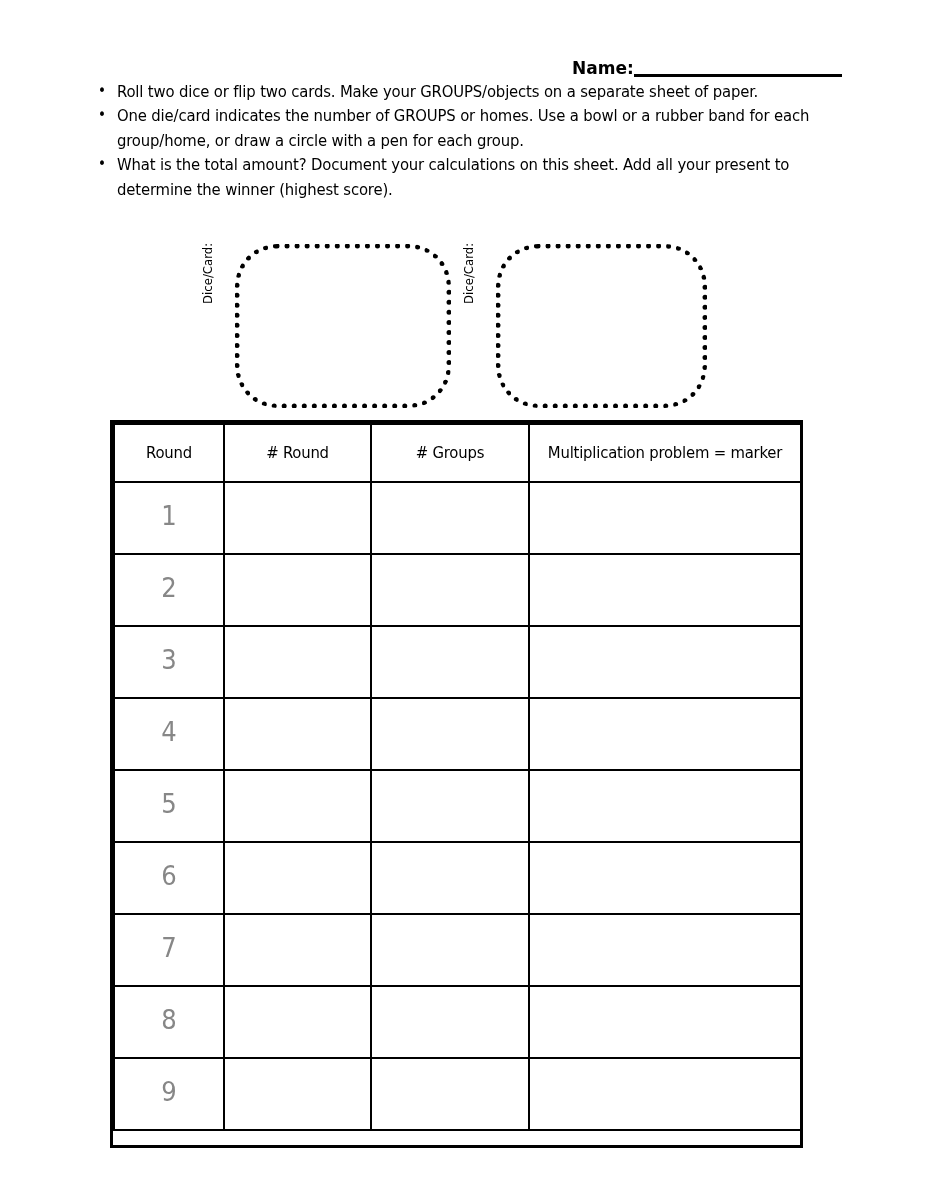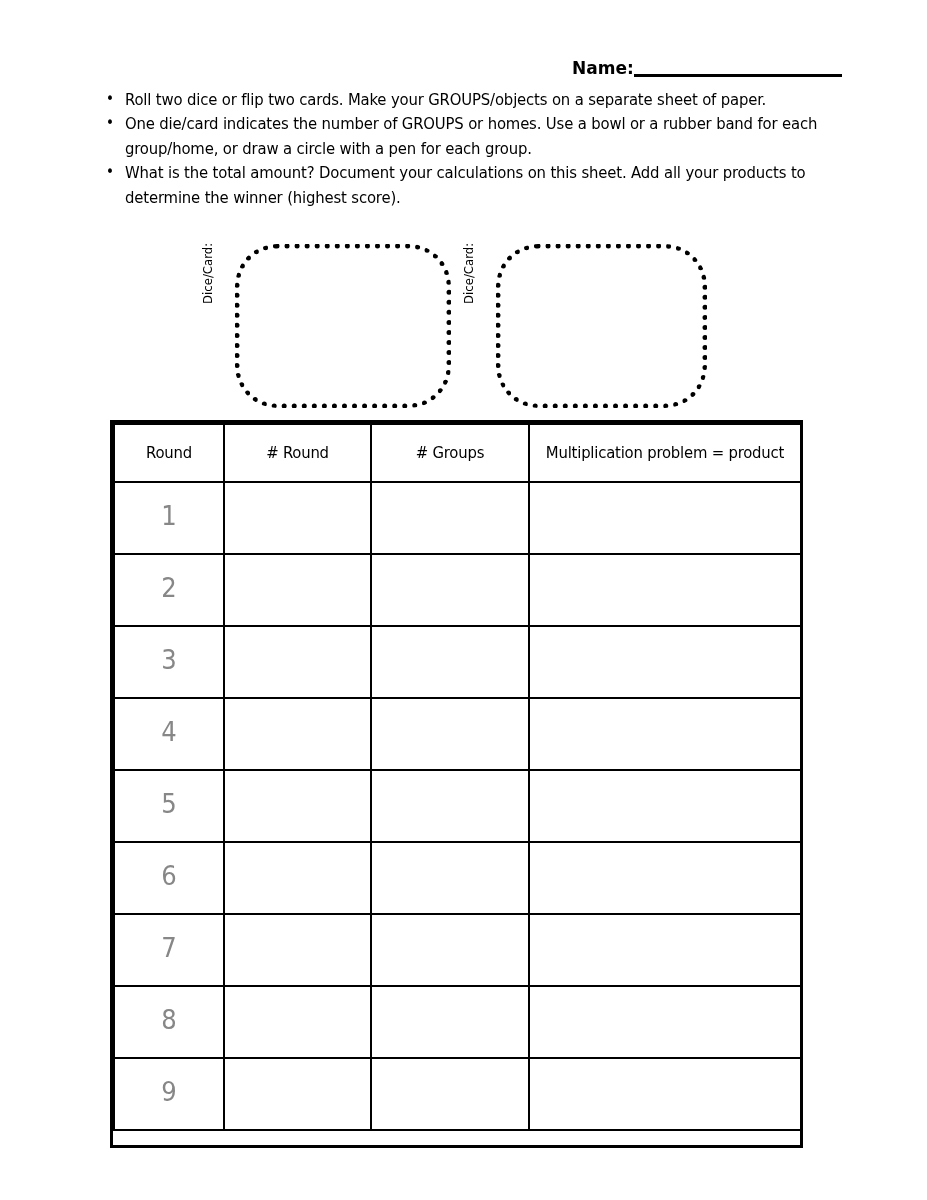--- a/index.html
+++ b/index.html
@@ -58,21 +58,21 @@
     margin-left: 0px;
   }
 
   
   #instructions {
     position: absolute;
     left: 96px;
     top: 80px;
     width: 740px;
     list-style: none;
-    margin: 8px;
+    margin: 0;
     padding: 0;
   }
   #instructions li {
     position: relative;
     padding-left: 21px;
     font-family: "DejaVu Sans Condensed", "DejaVu Sans", sans-serif;
     font-size: 16.5px;
     line-height: 24.4px;
     letter-spacing: -0.15px;
     margin: 0 0 0 0;
@@ -190,21 +190,21 @@
 
   <div id="name-field">
     <span id="name-label">Name:</span>
     <span id="name-blank"></span>
   </div>
 </div>
 
 <ul id="instructions">
   <li>Roll two dice or flip two cards. Make your GROUPS/objects on a separate sheet of paper.</li>
   <li>One die/card indicates the number of GROUPS or homes. Use a bowl or a rubber band for each group/home, or draw a circle with a pen for each group.</li>
-  <li>What is the total amount? Document your calculations on this sheet. Add all your products to determine the winner (highest score).</li>
+  <li>What is the total amount? Document your calculations on this sheet. Add all your present to determine the winner (highest score).</li>
 </ul>
 
 <div id="dice-boxes">
 
   <div class="dice-slot slot-1">
     <div class="dice-label">Dice/Card:</div>
     <div class="dice-box"></div>
   </div>
 
   <div class="dice-slot slot-2">
@@ -219,21 +219,21 @@
     <col class="col-round">
     <col class="col-groups">
     <col class="col-objects">
     <col class="col-product">
   </colgroup>
   <thead>
     <tr>
       <th>Round</th>
       <th># Round</th>
       <th># Groups</th>
-      <th>Multiplication problem = product</th>
+      <th>Multiplication problem = marker</th>
     </tr>
   </thead>
   <tbody>
     <tr>
       <td class="round-cell">1</td>
       <td class="entry-cell"></td>
       <td class="entry-cell"></td>
       <td class="entry-cell"></td>
     </tr>
     <tr>

